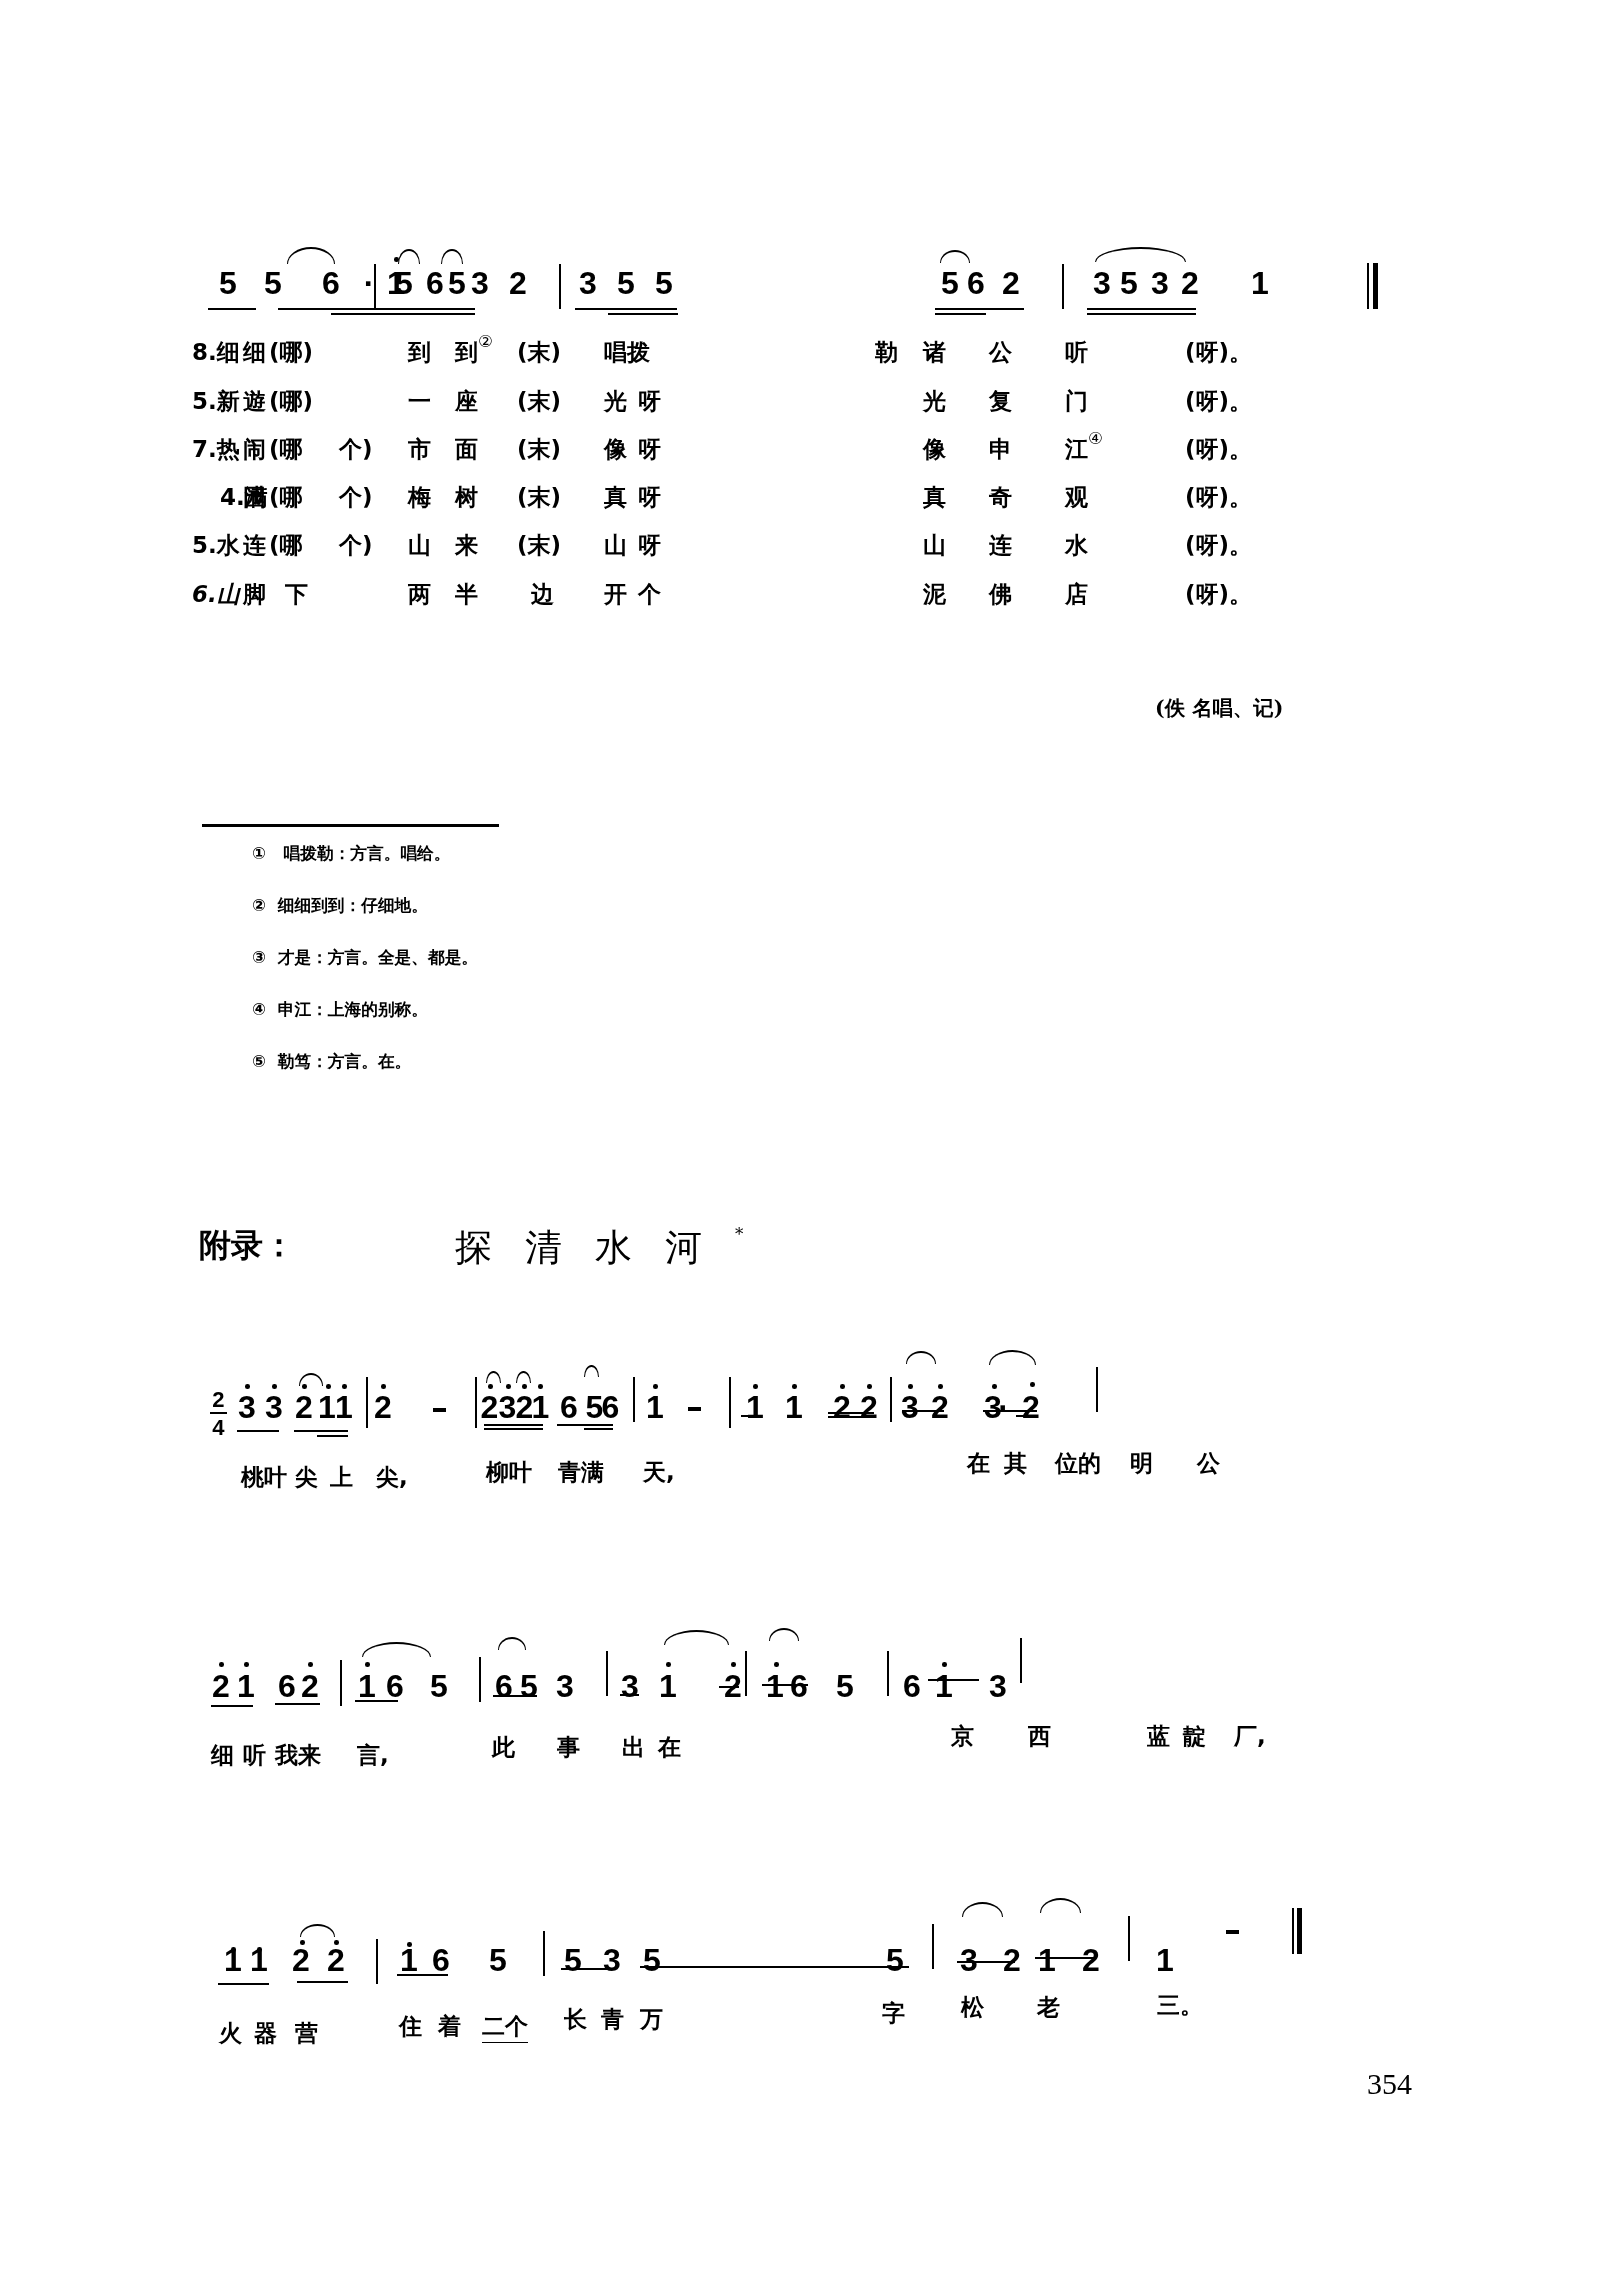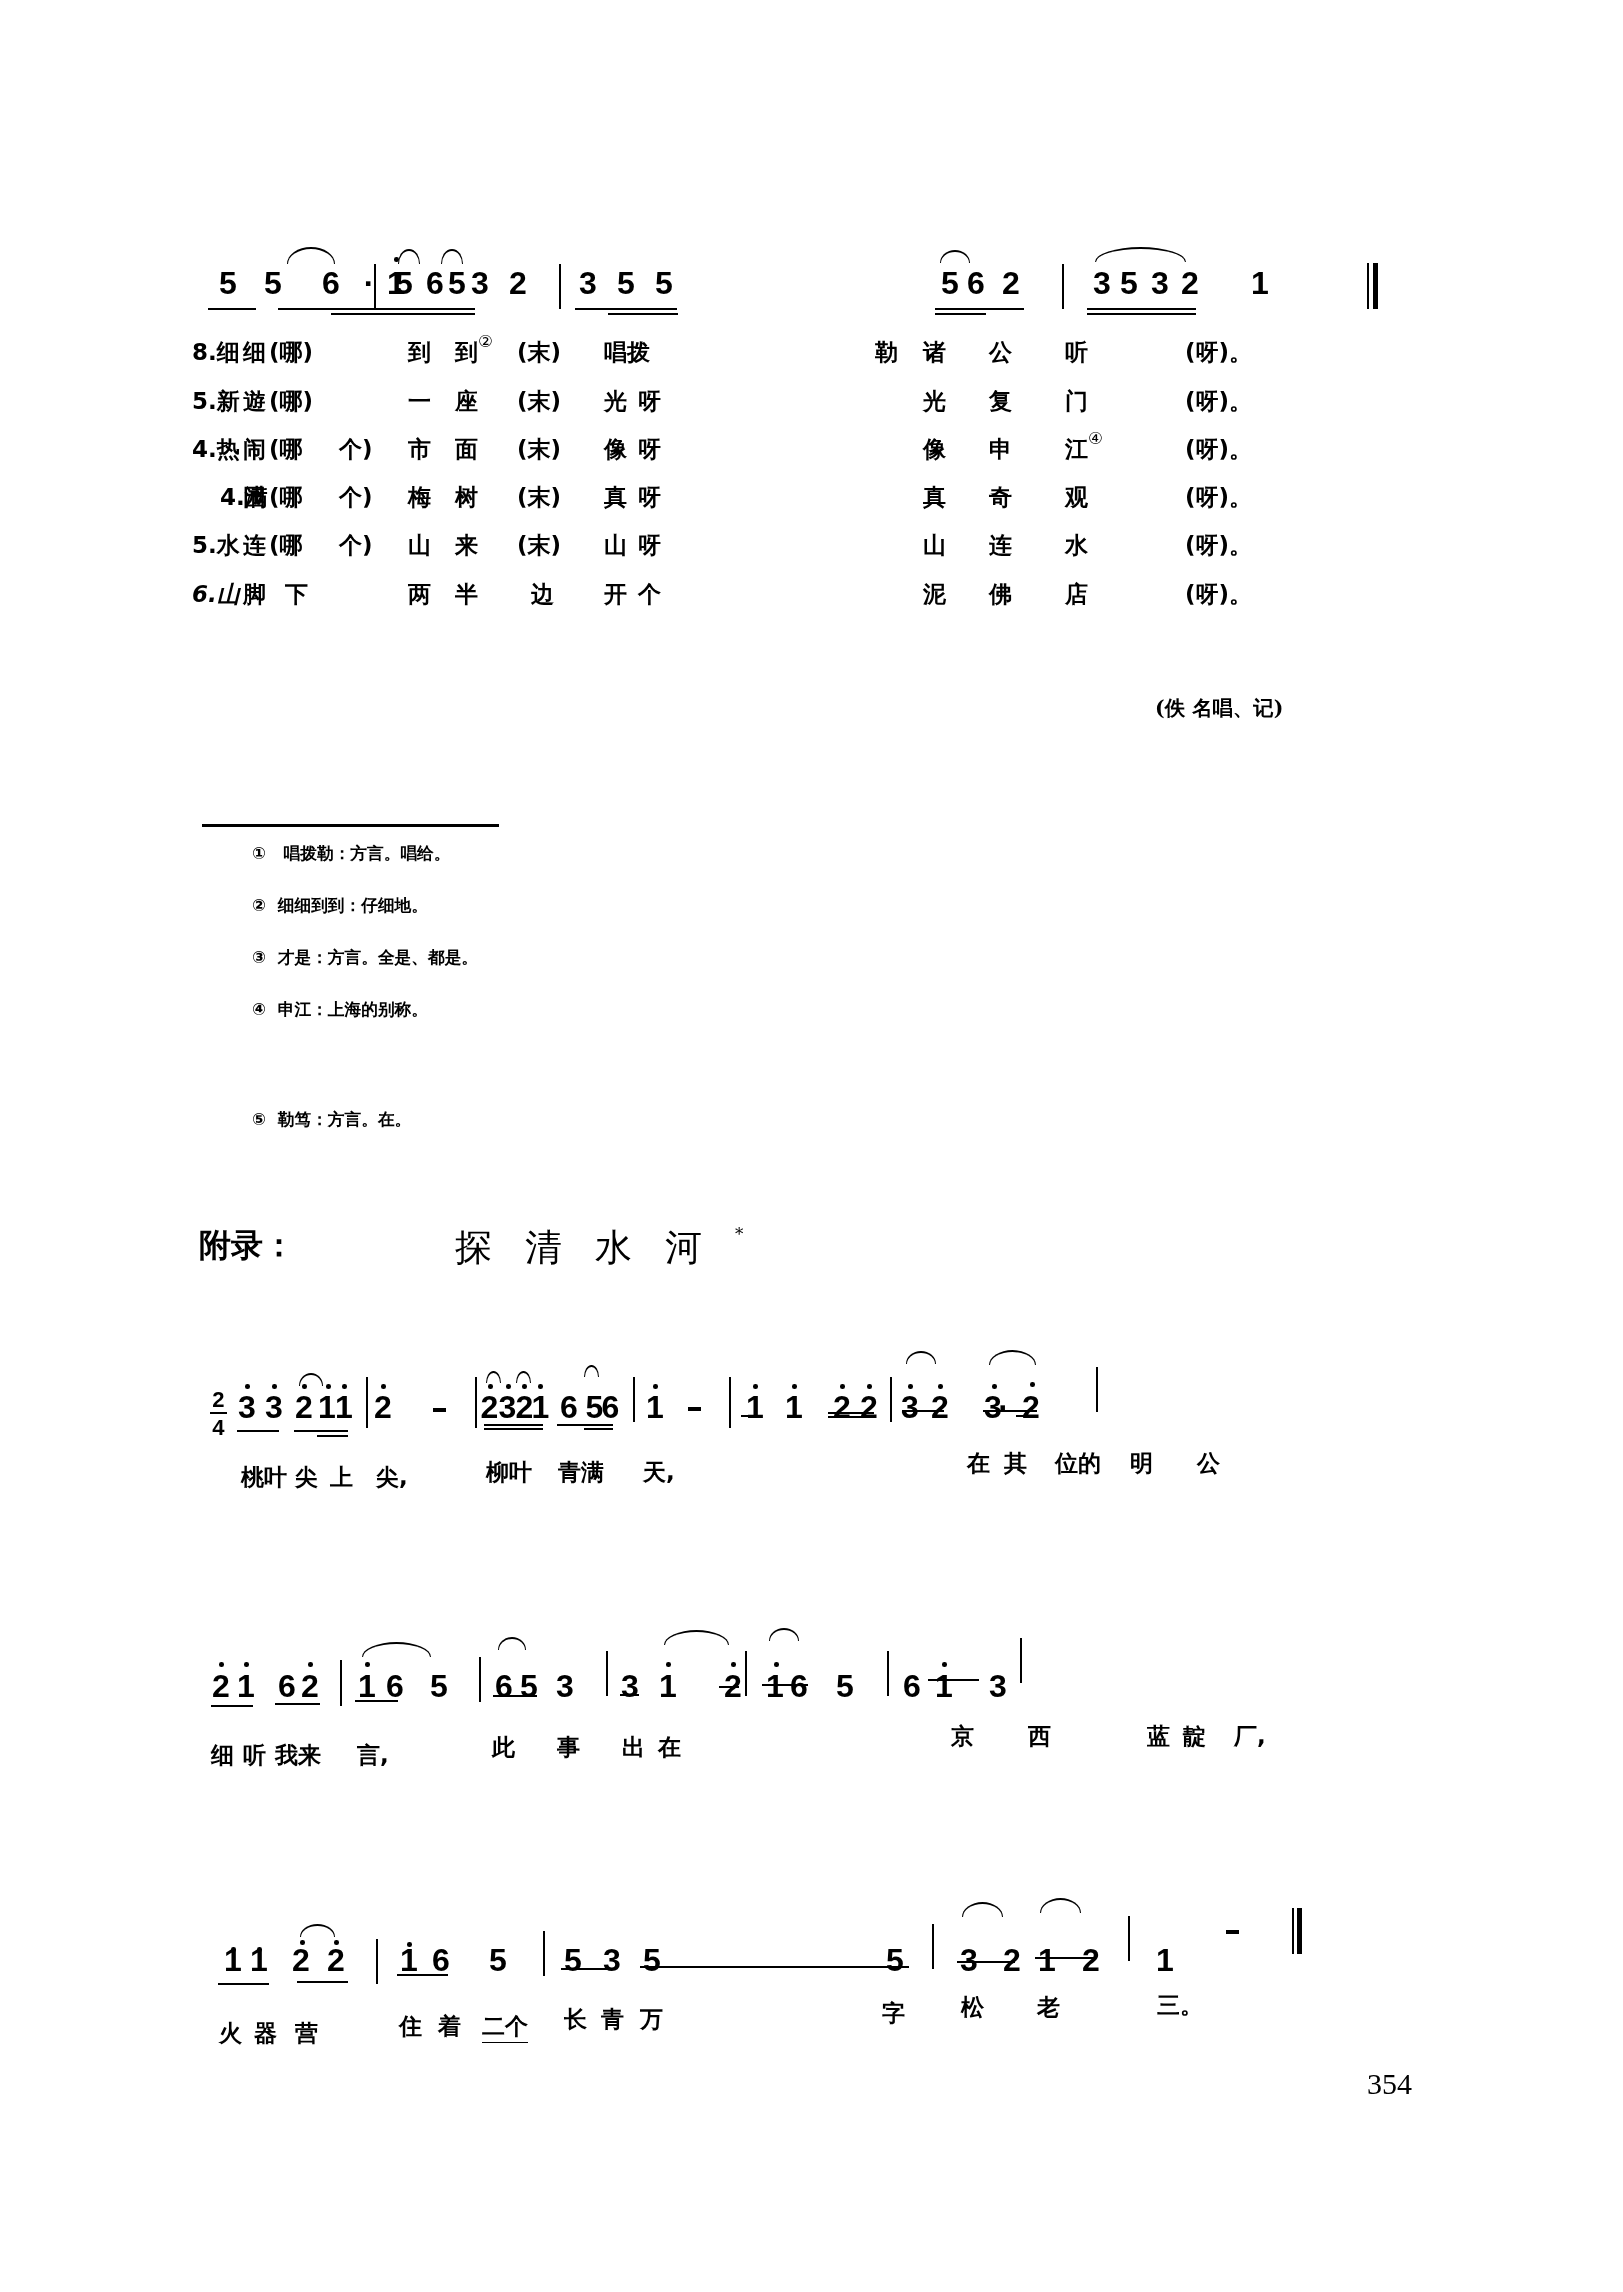--- a/index.html
+++ b/index.html
@@ -118,21 +118,21 @@
     <span class="lyric" style="left:455px;top:390px;">座</span>
     <span class="lyric" style="left:517px;top:390px;">(末)</span>
     <span class="lyric" style="left:604px;top:390px;">光</span>
     <span class="lyric" style="left:638px;top:390px;">呀</span>
     <span class="lyric" style="left:923px;top:390px;">光</span>
     <span class="lyric" style="left:989px;top:390px;">复</span>
     <span class="lyric" style="left:1065px;top:390px;">门</span>
     <span class="lyric" style="left:1185px;top:390px;">(呀)。</span>
   </div>
   <div>
-    <span class="lyric" style="left:192px;top:438px;">4.热</span>
+    <span class="lyric" style="left:192px;top:438px;">7.热</span>
     <span class="lyric" style="left:243px;top:438px;">闹</span>
     <span class="lyric" style="left:269px;top:438px;">(哪</span>
     <span class="lyric" style="left:339px;top:438px;">个)</span>
     <span class="lyric" style="left:408px;top:438px;">市</span>
     <span class="lyric" style="left:455px;top:438px;">面</span>
     <span class="lyric" style="left:517px;top:438px;">(末)</span>
     <span class="lyric" style="left:604px;top:438px;">像</span>
     <span class="lyric" style="left:638px;top:438px;">呀</span>
     <span class="lyric" style="left:923px;top:438px;">像</span>
     <span class="lyric" style="left:989px;top:438px;">申</span>
@@ -186,21 +186,21 @@
 </div>
 
 <span class="credit" style="left:1155px;top:694px;">(佚  名唱、记)</span>
 
 <div class="footnote-rule" style="left:202px;top:824px;width:297px;"></div>
 <div>
   <div class="footnote" style="left:252px;top:842px;"><span>①</span>&nbsp;&nbsp;&nbsp;<span>唱拨勒：方言。唱给。</span></div>
   <div class="footnote" style="left:252px;top:894px;"><span>②</span>&nbsp;&nbsp;<span>细细到到：仔细地。</span></div>
   <div class="footnote" style="left:252px;top:946px;"><span>③</span>&nbsp;&nbsp;<span>才是：方言。全是、都是。</span></div>
   <div class="footnote" style="left:252px;top:998px;"><span>④</span>&nbsp;&nbsp;<span>申江：上海的别称。</span></div>
-  <div class="footnote" style="left:252px;top:1108px;"><span>⑤</span>&nbsp;&nbsp;<span>勒笃：方言。在。</span></div>
+  <div class="footnote" style="left:252px;top:1050px;"><span>⑤</span>&nbsp;&nbsp;<span>勒笃：方言。在。</span></div>
 </div>
 
 <span class="appendix" style="left:199px;top:1224px;">附录：</span>
 <span class="title" style="left:455px;top:1223px;"><span>探清水河</span><span style="font-size:16.7px;position:relative;top:-20.4px;letter-spacing:0;">*</span></span>
 
 <div>
   <span class="timesig" style="left:210px;top:1389px;">2</span>
   <div style="position:absolute;left:210px;top:1412px;width:16.7px;height:1.9px;background:#000;"></div>
   <span class="timesig" style="left:210px;top:1417px;">4</span>
 </div>

